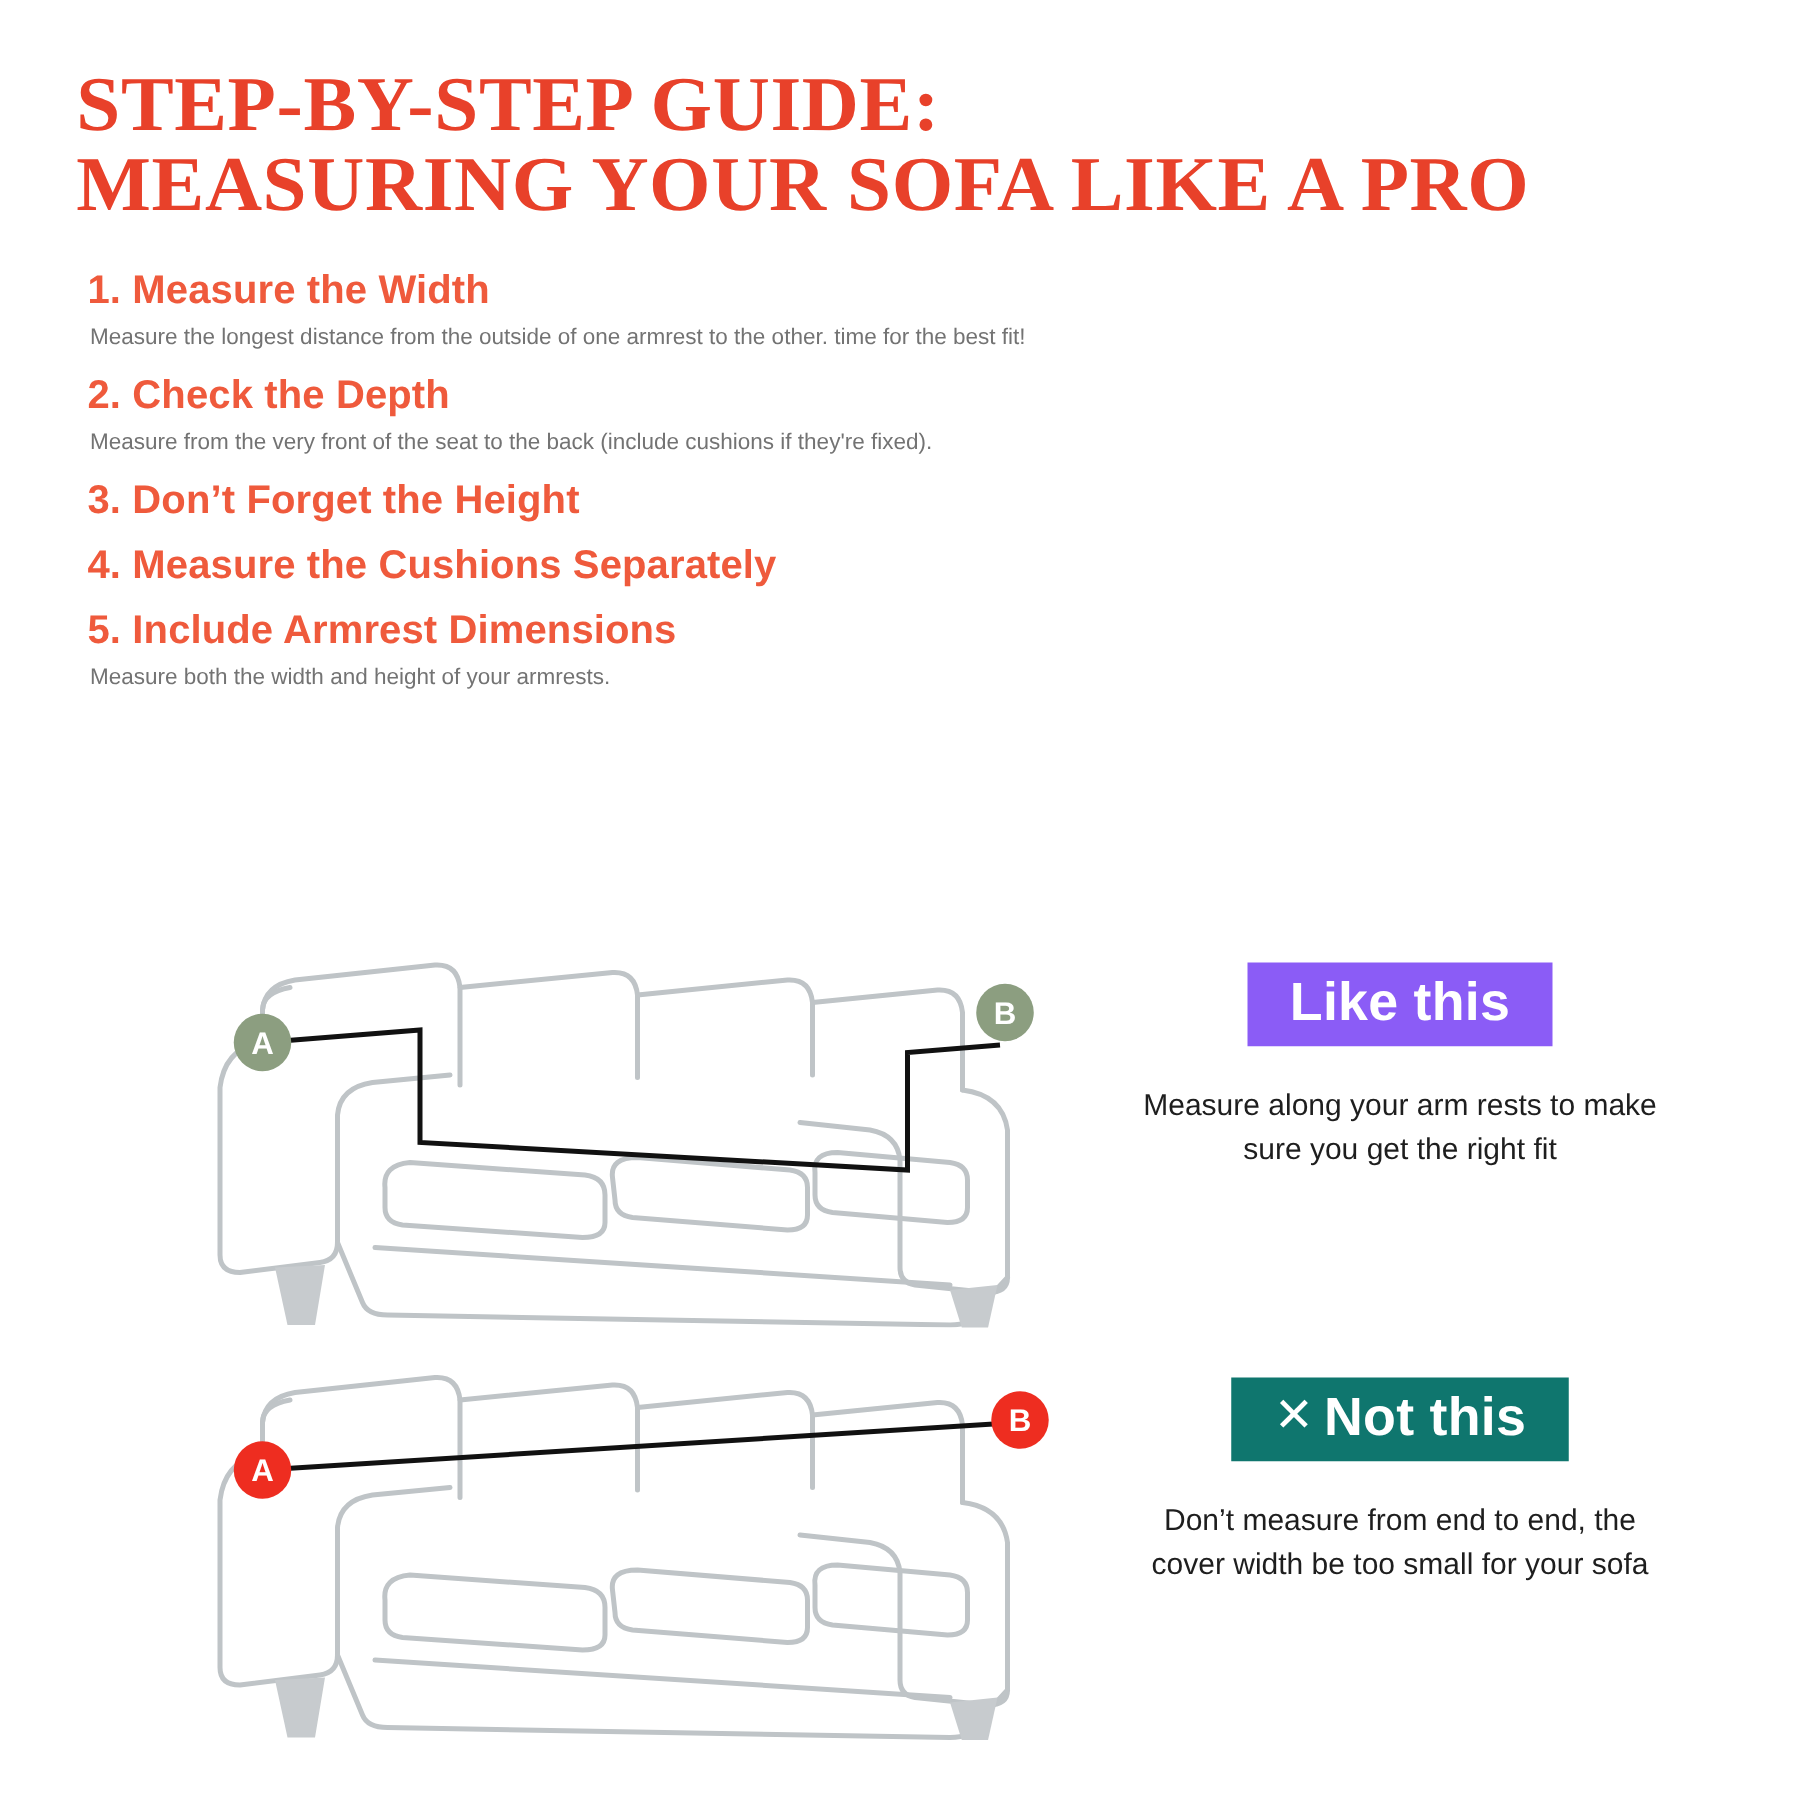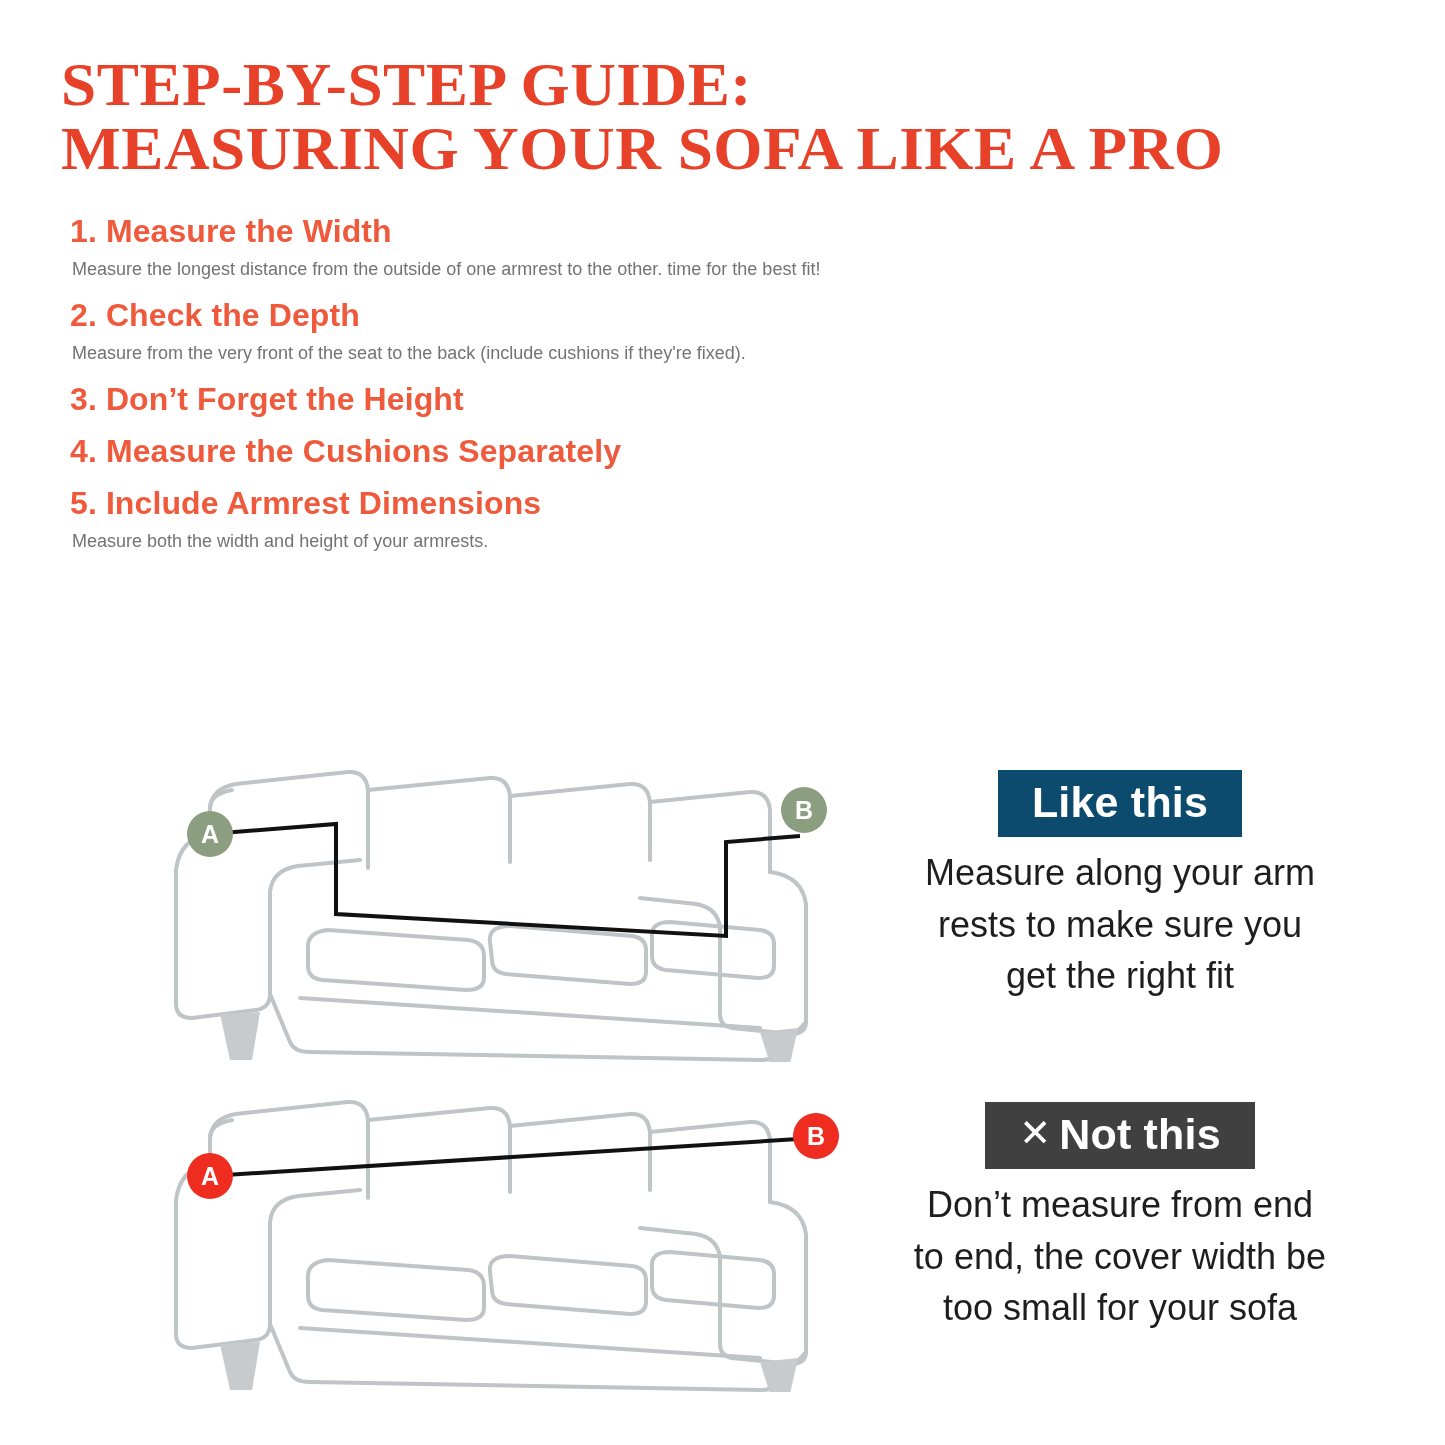--- a/index.html
+++ b/index.html
@@ -98,32 +98,32 @@
 
   .badge {
     display: inline-block;
     padding: 9px 34px 12px 34px;
     font-size: 43px;
     font-weight: 700;
     color: #ffffff;
     line-height: 1.08;
     letter-spacing: 0.2px;
   }
-  .badge.good { background: #0c4a6e; }
-  .badge.bad { background: #404040; }
+  .badge.good { background: #8b5cf6; }
+  .badge.bad { background: #0f766e; }
   .badge .x {
     font-weight: 400;
     font-size: 38px;
     margin-right: 8px;
     position: relative;
     top: -3px;
   }
   .side-text {
-    margin-top: 10px;
-    font-size: 36px;
+    margin-top: 31px;
+    font-size: 24px;
     line-height: 1.42;
     color: #1e1e1e;
   }
 
   svg { display: block; }
 </style>
 </head>
 <body>
 
 <div class="page">

